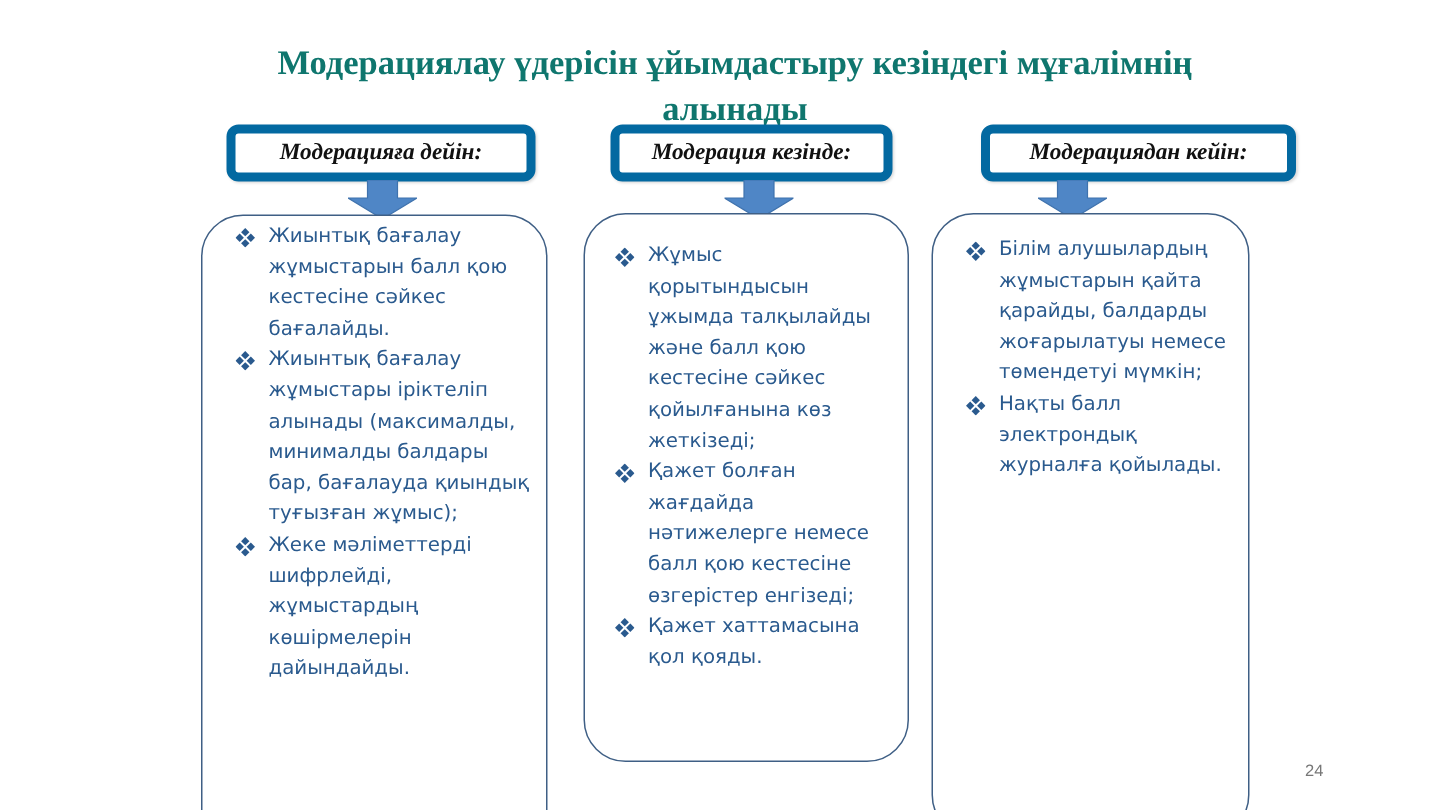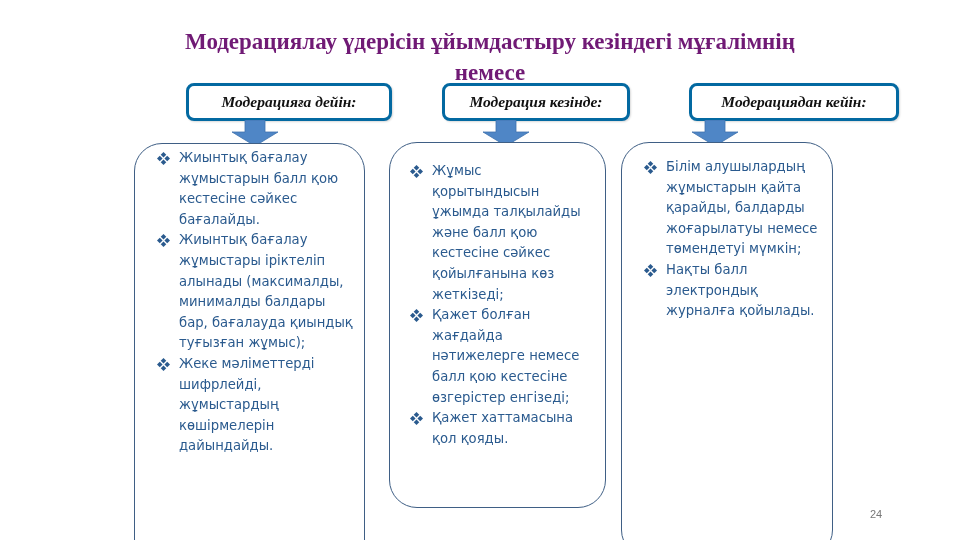--- a/index.html
+++ b/index.html
@@ -2,32 +2,31 @@
 <html><head>
   <meta charset="utf-8">
   <style>
     html, body { margin: 0; padding: 0; }
     body {
       width: 960px; height: 540px; background: #ffffff; position: relative; overflow: hidden;
       font-family: "DejaVu Sans", sans-serif;
     }
     .title {
       position: absolute; left: 130px; width: 720px; top: 26px;
-      text-align: center; color: #701a75;
+      text-align: center; color: #0f766e;
       font-family: "Liberation Serif", serif; font-weight: bold; font-size: 23px; line-height: 31px;
     }
     .hdr {
       position: absolute; top: 83px; height: 38px;
-      border: 3px solid #0369a1; border-radius: 8px; background: #fff;
+      border: 6px solid #0369a1; border-radius: 8px; background: #fff;
       display: flex; align-items: center; justify-content: center;
       font-family: "Liberation Serif", serif; font-style: italic; font-weight: bold;
       font-size: 15.5px; color: #111;
       box-shadow: 1px 1px 2px rgba(0,0,0,0.15);
       box-sizing: border-box;
-      margin-left: 35px;
     }
     .arrow { position: absolute; width: 46px; height: 26px; }
     .box {
       position: absolute; border: 1px solid #3f5f85; border-radius: 28px; background: #fff; box-sizing: border-box;
     }
     .box ul { list-style: none; margin: 0; padding: 0; }
     .box li {
       position: relative; padding-left: 22px; color: #2a5a8e;
       font-size: 13.2px; line-height: 20.6px;
     }
@@ -37,21 +36,21 @@
     .pagenum {
       position: absolute; left: 870px; top: 508px; font-size: 11px; color: #777;
       font-family: "Liberation Sans", sans-serif;
     }
   </style>
 </head>
 <body>
 
 <div class="title">
   <div>Модерациялау үдерісін ұйымдастыру кезіндегі мұғалімнің</div>
-  <div>немесе</div>
+  <div>алынады</div>
 </div>
 
 <div class="hdr" style="left:151px;width:206px;">Модерацияға дейін:</div>
 <div class="hdr" style="left:407px;width:188px;">Модерация кезінде:</div>
 <div class="hdr" style="left:654px;width:210px;">Модерациядан кейін:</div>
 
 <svg class="arrow" style="left:232px;top:120px;" viewBox="0 0 46 26">
   <polygon points="13,0 33,0 33,12 46,12 23,26 0,12 13,12" fill="#4f86c6" stroke="#3f72ad" stroke-width="0.8"></polygon>
 </svg>
 <svg class="arrow" style="left:483px;top:120px;" viewBox="0 0 46 26">

